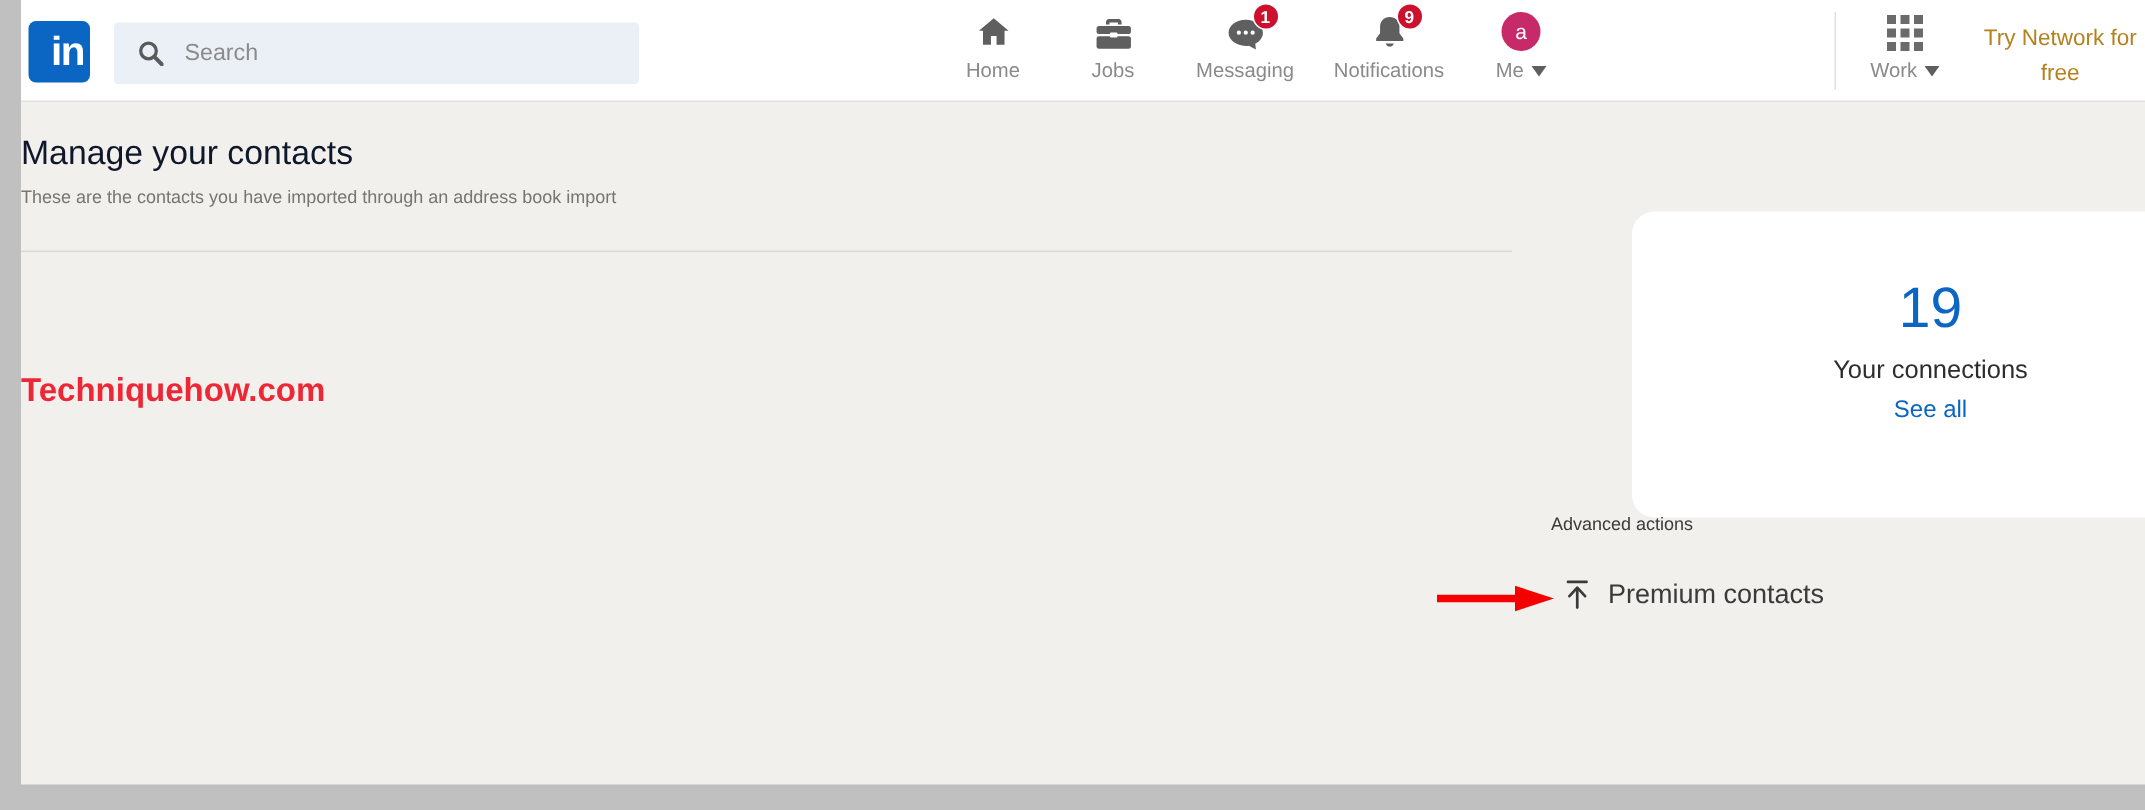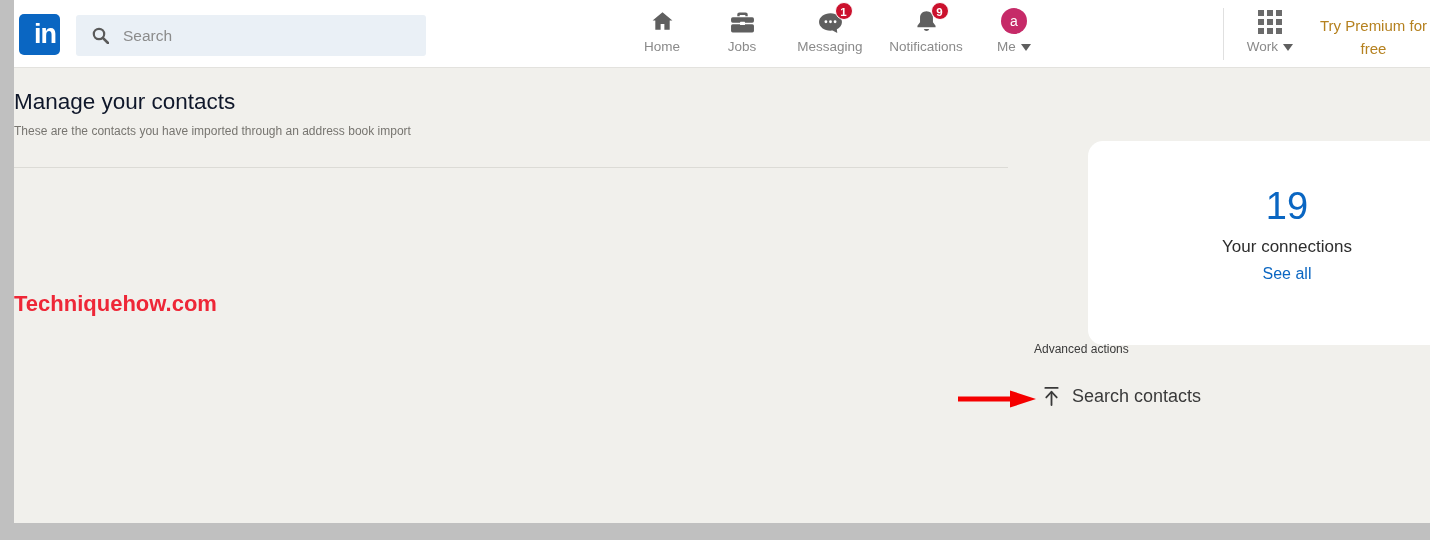--- a/index.html
+++ b/index.html
@@ -207,21 +207,20 @@
     background: #dcdbd6;
   }
 
   #watermark {
     position: absolute;
     left: 319px; top: 247px;
     font-size: 22px;
     font-weight: bold;
     color: #ee2737;
     font-family: "Liberation Sans", sans-serif;
-    margin-top: 44px;
   }
 
   
   #connections-card {
     position: absolute;
     left: 1074px; top: 141px;
     width: 398px;
     height: 204px;
     background: #ffffff;
     border-radius: 15px;
@@ -375,21 +374,21 @@
               <i></i>
               <i></i>
               <i></i>
               <i></i>
           </span>
         </span>
         <span class="lbl"><span>Work</span><span class="caret"></span></span>
       </div>
 
       <div id="try-premium">
-        <div>Try Premium for</div>
+        <div>Try Network for</div>
         <div>free</div>
       </div>
 
     </div>
 
     <h1 id="page-title" style="left: 0px; margin-left: 0px; padding-left: 0px;">Manage your contacts</h1>
     <div id="page-subtitle" style="left: 0px; margin-left: 0px;">These are the contacts you have imported through an address book import</div>
     <div id="divider" style="left: 0px; margin-left: 0px;"></div>
 
     <div id="watermark" style="left: 0px;">Techniquehow.com</div>
@@ -403,21 +402,21 @@
     <div id="advanced-title">Advanced actions</div>
 
     <div class="adv-action" id="adv-export">
       <span class="aico">
         <svg viewBox="0 0 20 22" width="19" height="21">
           <line x1="3.5" y1="2" x2="16.5" y2="2" stroke="#3a3a3a" stroke-width="1.9" stroke-linecap="round"></line>
           <line x1="10" y1="6.5" x2="10" y2="20" stroke="#3a3a3a" stroke-width="1.9" stroke-linecap="round"></line>
           <polyline points="4.5,12 10,6 15.5,12" fill="none" stroke="#3a3a3a" stroke-width="1.9" stroke-linecap="round" stroke-linejoin="round"></polyline>
         </svg>
       </span>
-      <span class="alabel">Search contacts</span>
+      <span class="alabel">Premium contacts</span>
     </div>
 
 
     <div id="red-arrow">
       <svg viewBox="0 0 78 18" width="78" height="18">
         <line x1="0" y1="9" x2="58" y2="9" stroke="#f50000" stroke-width="5"></line>
         <polygon points="52,0.5 78,9 52,17.5" fill="#f50000"></polygon>
       </svg>
     </div>
 

